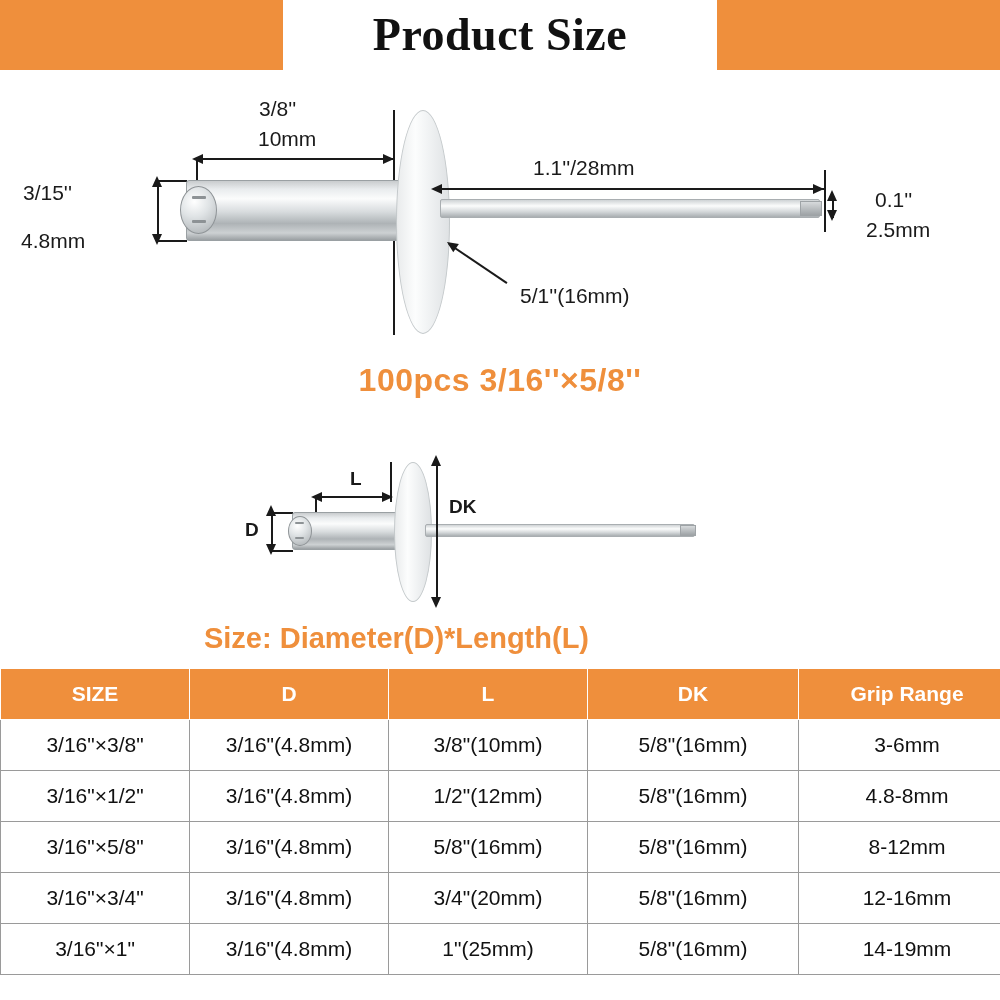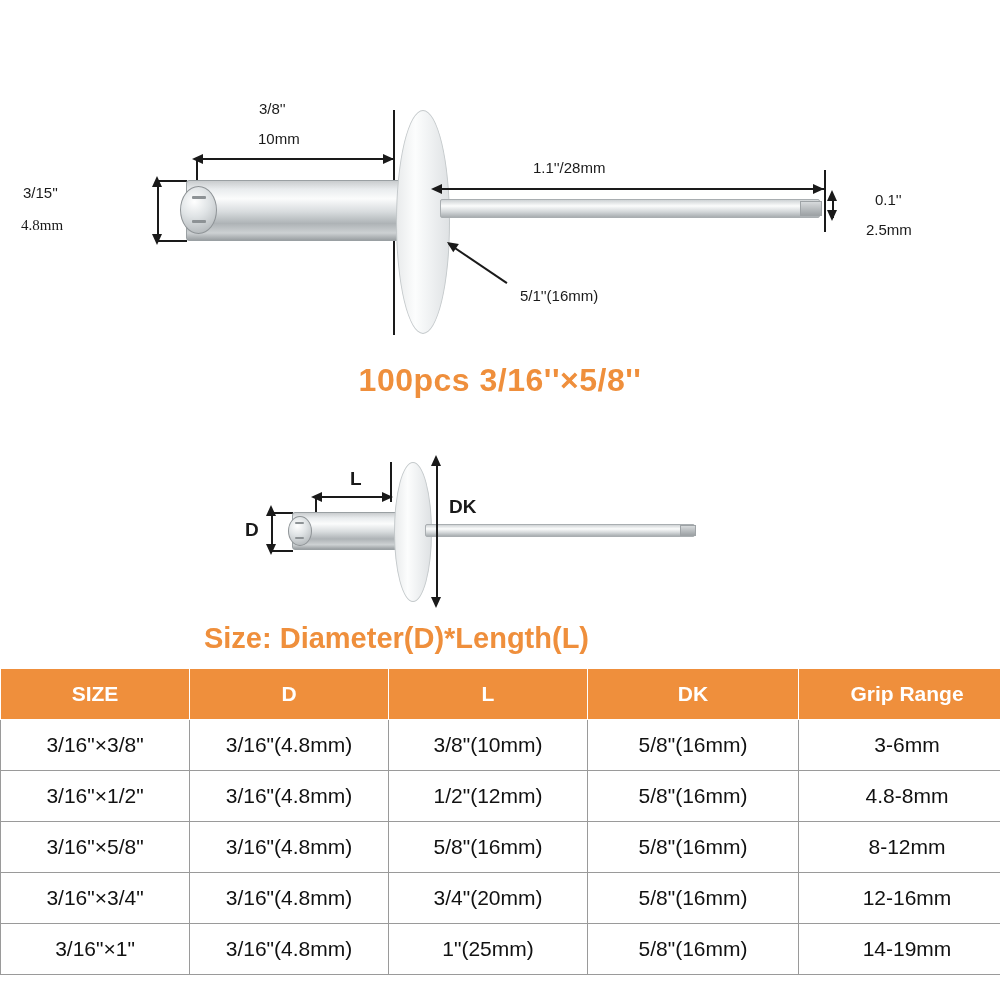--- a/index.html
+++ b/index.html
@@ -45,21 +45,21 @@
     font-size: 46px;
     color: #111111;
     letter-spacing: 0.5px;
     line-height: 70px;
   }
 
   
   .dim-text {
     position: absolute;
     font-family: "Liberation Sans", sans-serif;
-    font-size: 15px;
+    font-size: 21px;
     color: #1a1a1a;
     white-space: nowrap;
     line-height: 26px;
   }
 
   .line {
     position: absolute;
     background: #1a1a1a;
   }
   .hline { height: 1.6px; }
@@ -194,33 +194,37 @@
     font-size: 21px;
     color: #111111;
     background: #ffffff;
   }
 </style>
 </head>
 <body>
 
 <div class="page">
 
+  <div class="header">
+    <div class="header-plate"></div>
+    <div class="header-title">Product Size</div>
+  </div>
 
   <div>
 
     <div class="dim-text" style="left:259px; top:96px;">3/8''</div>
     <div class="dim-text" style="left:258px; top:126px;">10mm</div>
     <div class="line hline" style="left:197px; top:158px; width:196px;"></div>
     <div class="arrow arrow-l" style="left:192px; top:154px;"></div>
     <div class="arrow arrow-r" style="left:383px; top:154px;"></div>
     <div class="line vline" style="left:196px; top:158px; height:22px;"></div>
     <div class="line vline" style="left:393px; top:110px; height:225px;"></div>
 
     <div class="dim-text" style="left:23px; top:180px;">3/15''</div>
-    <div class="dim-text" style="left:21px; top:212px;font-family:Liberation Serif, serif;">4.8mm</div>
+    <div class="dim-text" style="left:21px; top:228px;">4.8mm</div>
     <div class="line vline" style="left:157px; top:180px; height:60px;"></div>
     <div class="arrow arrow-u" style="left:152px; top:176px;"></div>
     <div class="arrow arrow-d" style="left:152px; top:234px;"></div>
     <div class="line hline" style="left:157px; top:180px; width:30px;"></div>
     <div class="line hline" style="left:157px; top:240px; width:30px;"></div>
 
     <div class="rivet-body" style="left:186px; top:180px; width:222px; height:61px;"></div>
 
     <div class="rivet-cap" style="left:180px; top:186px; width:37px; height:48px;"></div>
     <div class="rivet-cap-slot" style="left:192px; top:196px; width:14px; height:3px;"></div>

